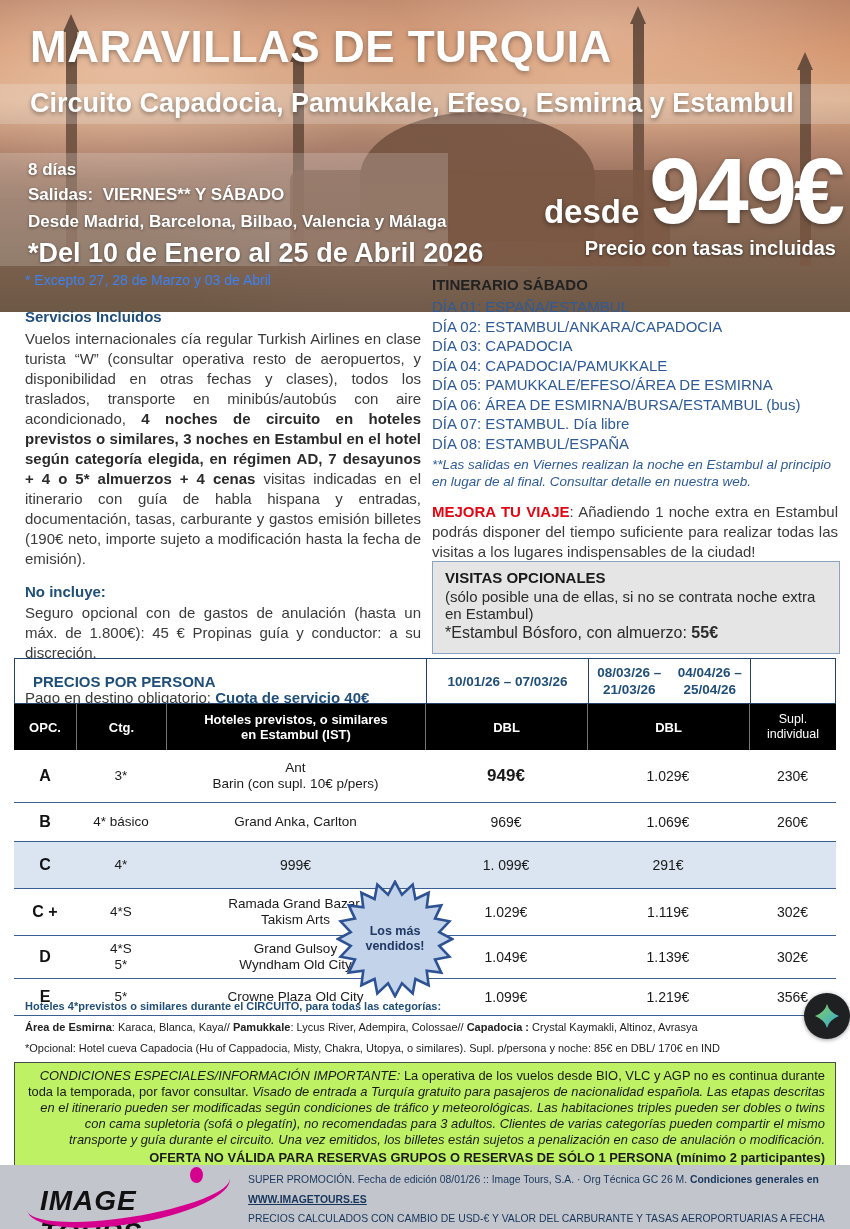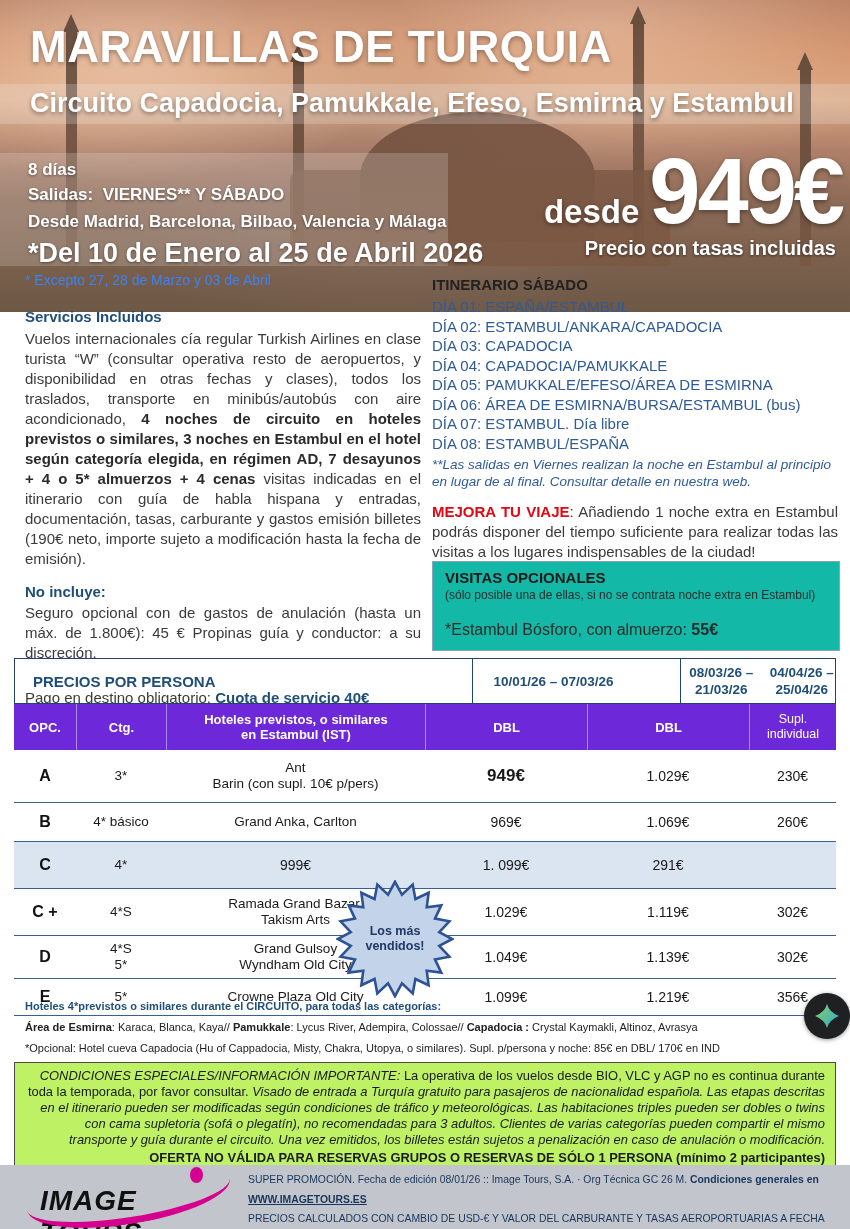--- a/index.html
+++ b/index.html
@@ -49,33 +49,33 @@
   .noinc-body{font-size:15px;line-height:20px;text-align:justify;}
   .pago{font-size:15px;margin-top:26px;}
   .pago b{color:#1F4E79;}
   .col-right{position:absolute;left:432px;top:276px;width:406px;}
   .itin-title{font-size:15px;font-weight:700;color:#222;margin-bottom:4px;}
   .itin-day{font-size:15px;line-height:19.5px;color:#2E5B97;}
   .itin-note{font-size:13.5px;line-height:17px;color:#2E5B97;font-style:italic;margin-top:3px;}
   .mejora{font-size:15px;line-height:20px;text-align:justify;margin-top:12px;color:#3b3b3b;}
   .mejora b{color:#e30613;}
   .visitas{position:absolute;left:432px;top:561px;width:388px;border:1.4px solid #8aa3c0;
-    padding:7px 6px 9px 12px;background:#14b8a6;}
+    padding:7px 6px 9px 12px;background:#e5e5e5;}
   .vis-title{font-size:15px;font-weight:700;color:#1a1a1a;}
-  .vis-sub{font-size:12px;color:#2b2b2b;margin:2px 0 17px 0;}
+  .vis-sub{font-size:15px;color:#2b2b2b;margin:2px 0 0 0;}
   .vis-item{font-size:16px;line-height:22px;color:#2b2b2b;}
   
   .ptable{position:absolute;left:14px;top:658px;width:822px;}
   .thead1{display:grid;grid-template-columns:411px 162px 162px 87px;height:46px;
-    border:1.6px solid #24426b;box-sizing:border-box;gap:46px;}
+    border:1.6px solid #24426b;box-sizing:border-box;}
   .thead1 .c{display:flex;align-items:center;justify-content:center;text-align:center;
     font-weight:700;color:#1F4E79;font-size:13.5px;line-height:17px;border-left:1.4px solid #24426b;}
   .thead1 .c.first{justify-content:flex-start;padding-left:18px;font-size:15px;border-left:none;}
   .thead2{display:grid;grid-template-columns:62px 90px 259px 162px 162px 87px;height:46px;
-    background:#6d28d9;color:#fff;}
+    background:#000000;color:#fff;}
   .thead2 .c{display:flex;flex-direction:column;align-items:center;justify-content:center;text-align:center;
     font-size:13px;font-weight:700;line-height:15px;border-left:1px solid rgba(255,255,255,.45);}
   .thead2 .c:first-child{border-left:none;}
   .thead2 .sm{font-weight:400;font-size:12.5px;}
   .tbody{position:relative;}
   .trow{display:grid;grid-template-columns:62px 90px 259px 162px 162px 87px;
     border-bottom:1.6px solid #3c5f93;align-items:center;}
   .trow .c{display:flex;flex-direction:column;align-items:center;justify-content:center;text-align:center;
     font-size:13.5px;line-height:16px;color:#1a1a1a;padding:5px 0;}
   .trow .opc{font-size:16px;font-weight:700;color:#111;}

